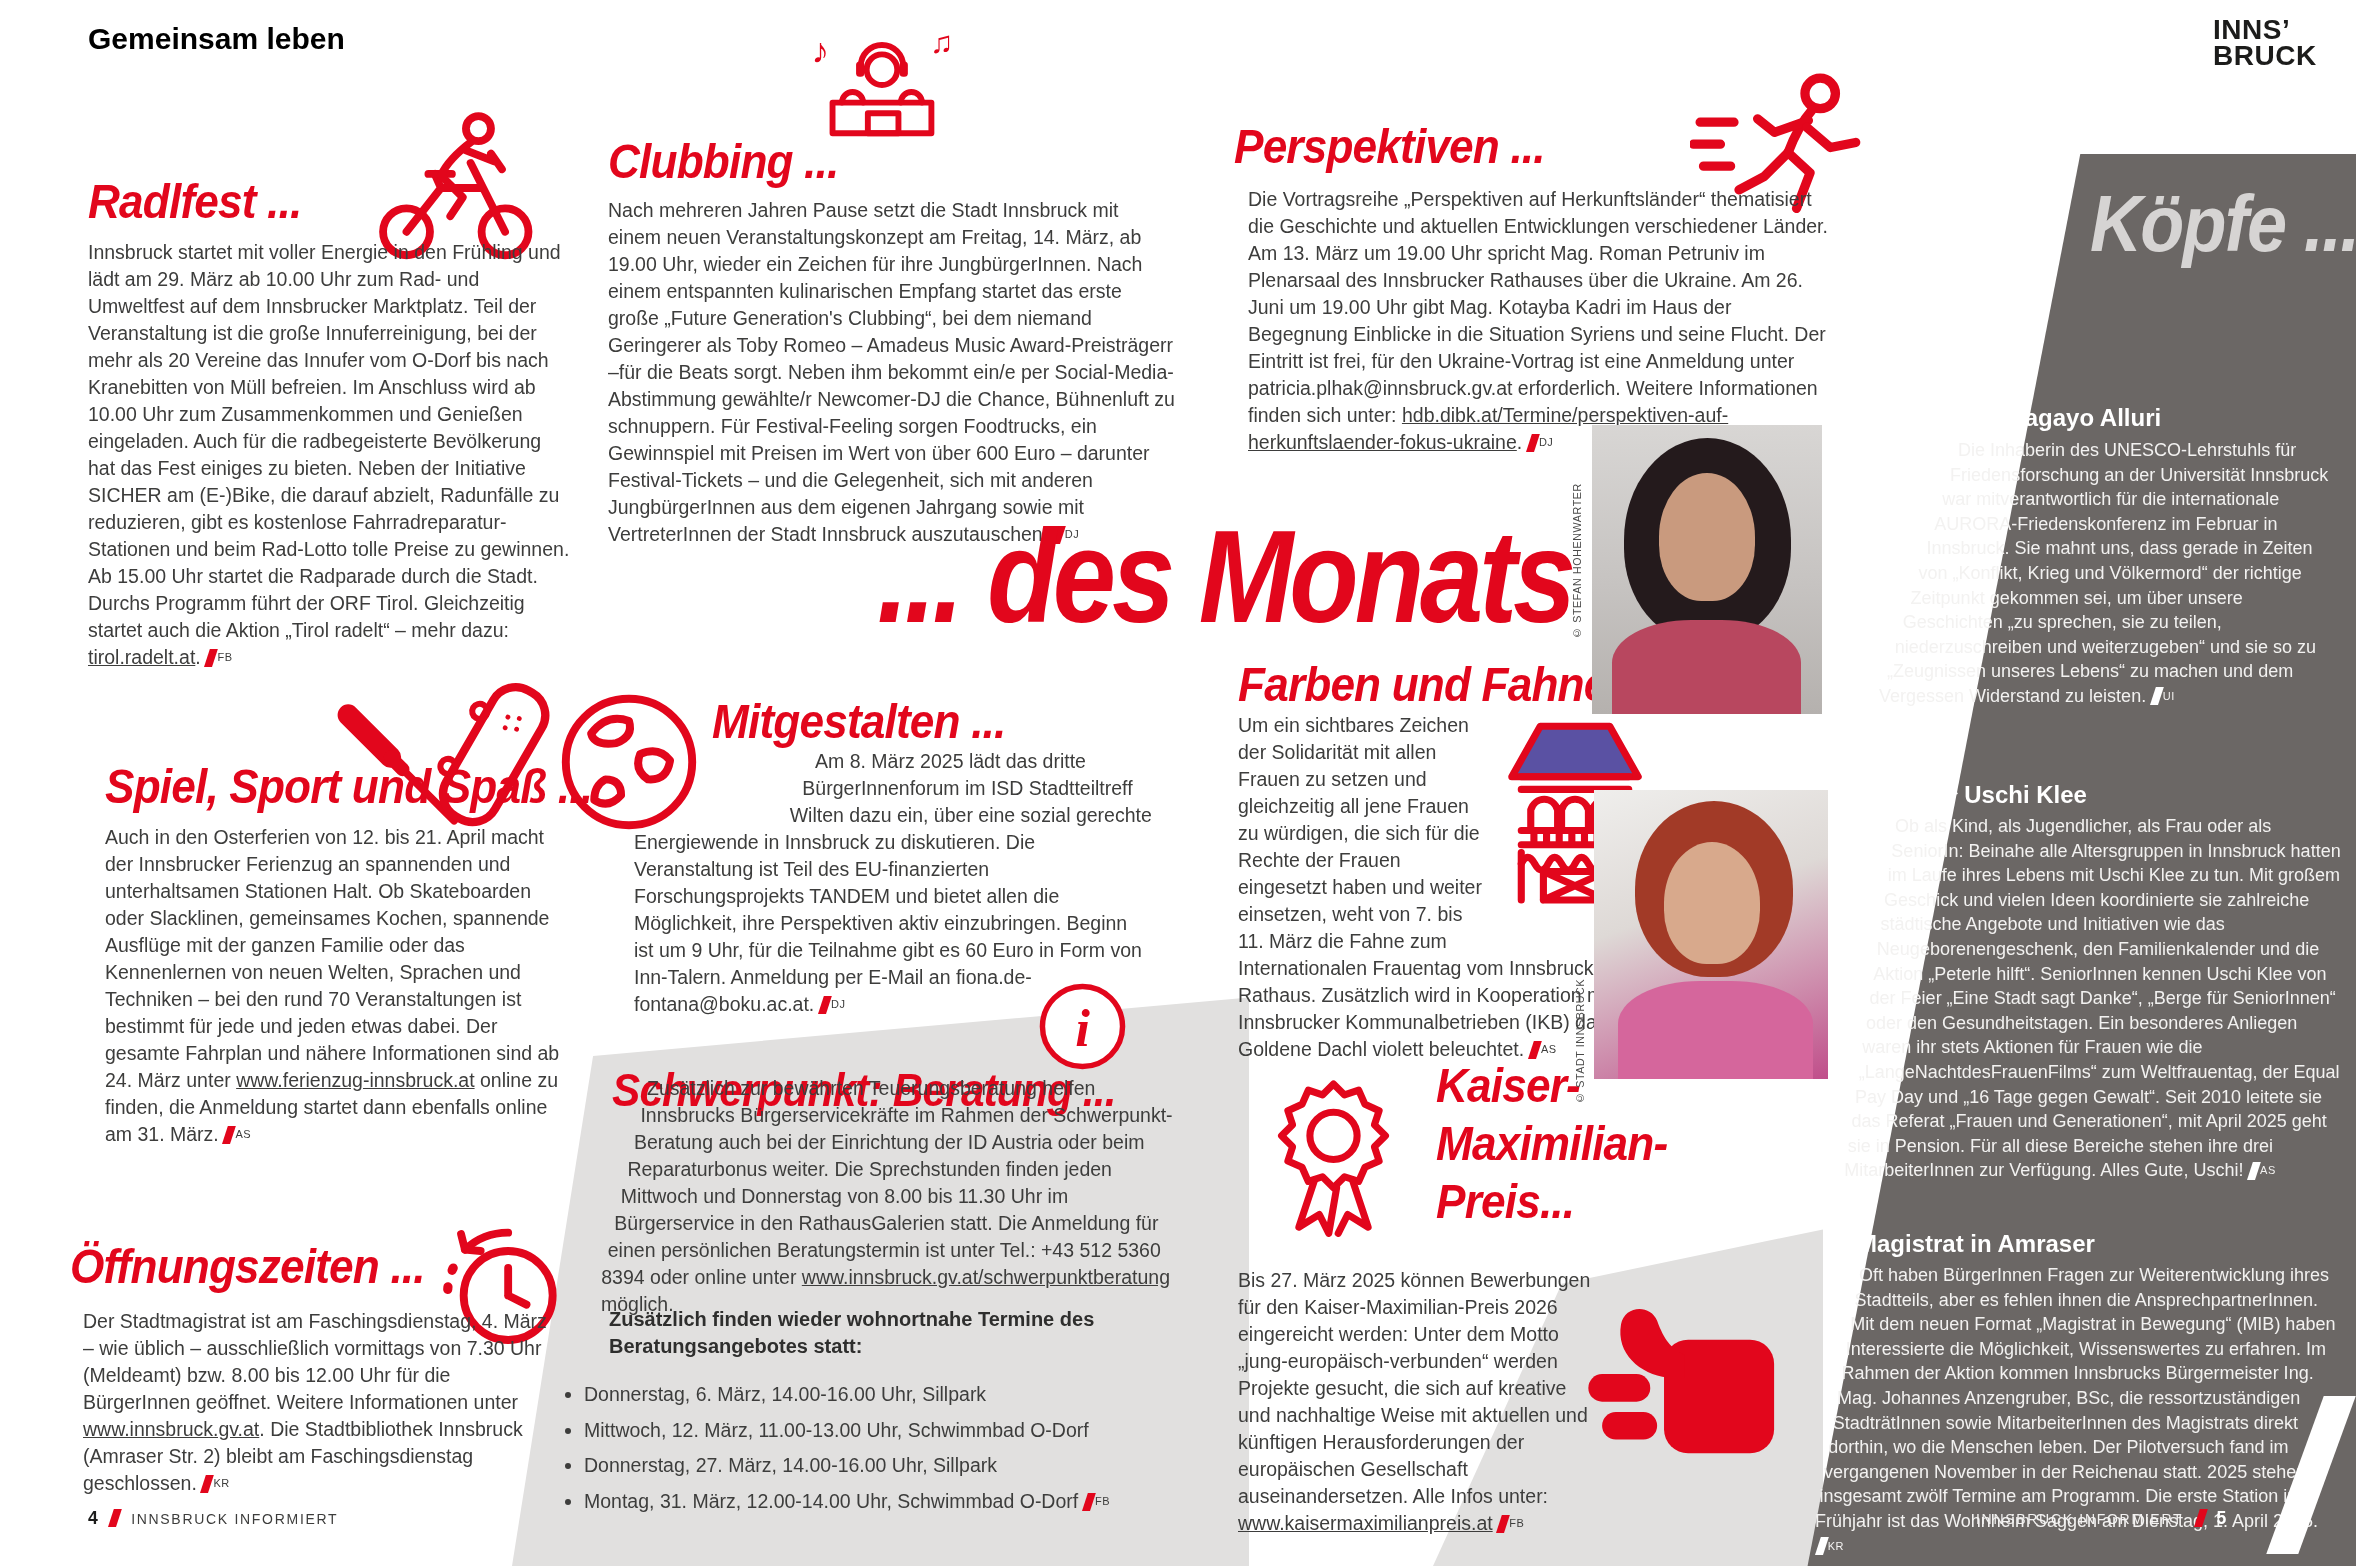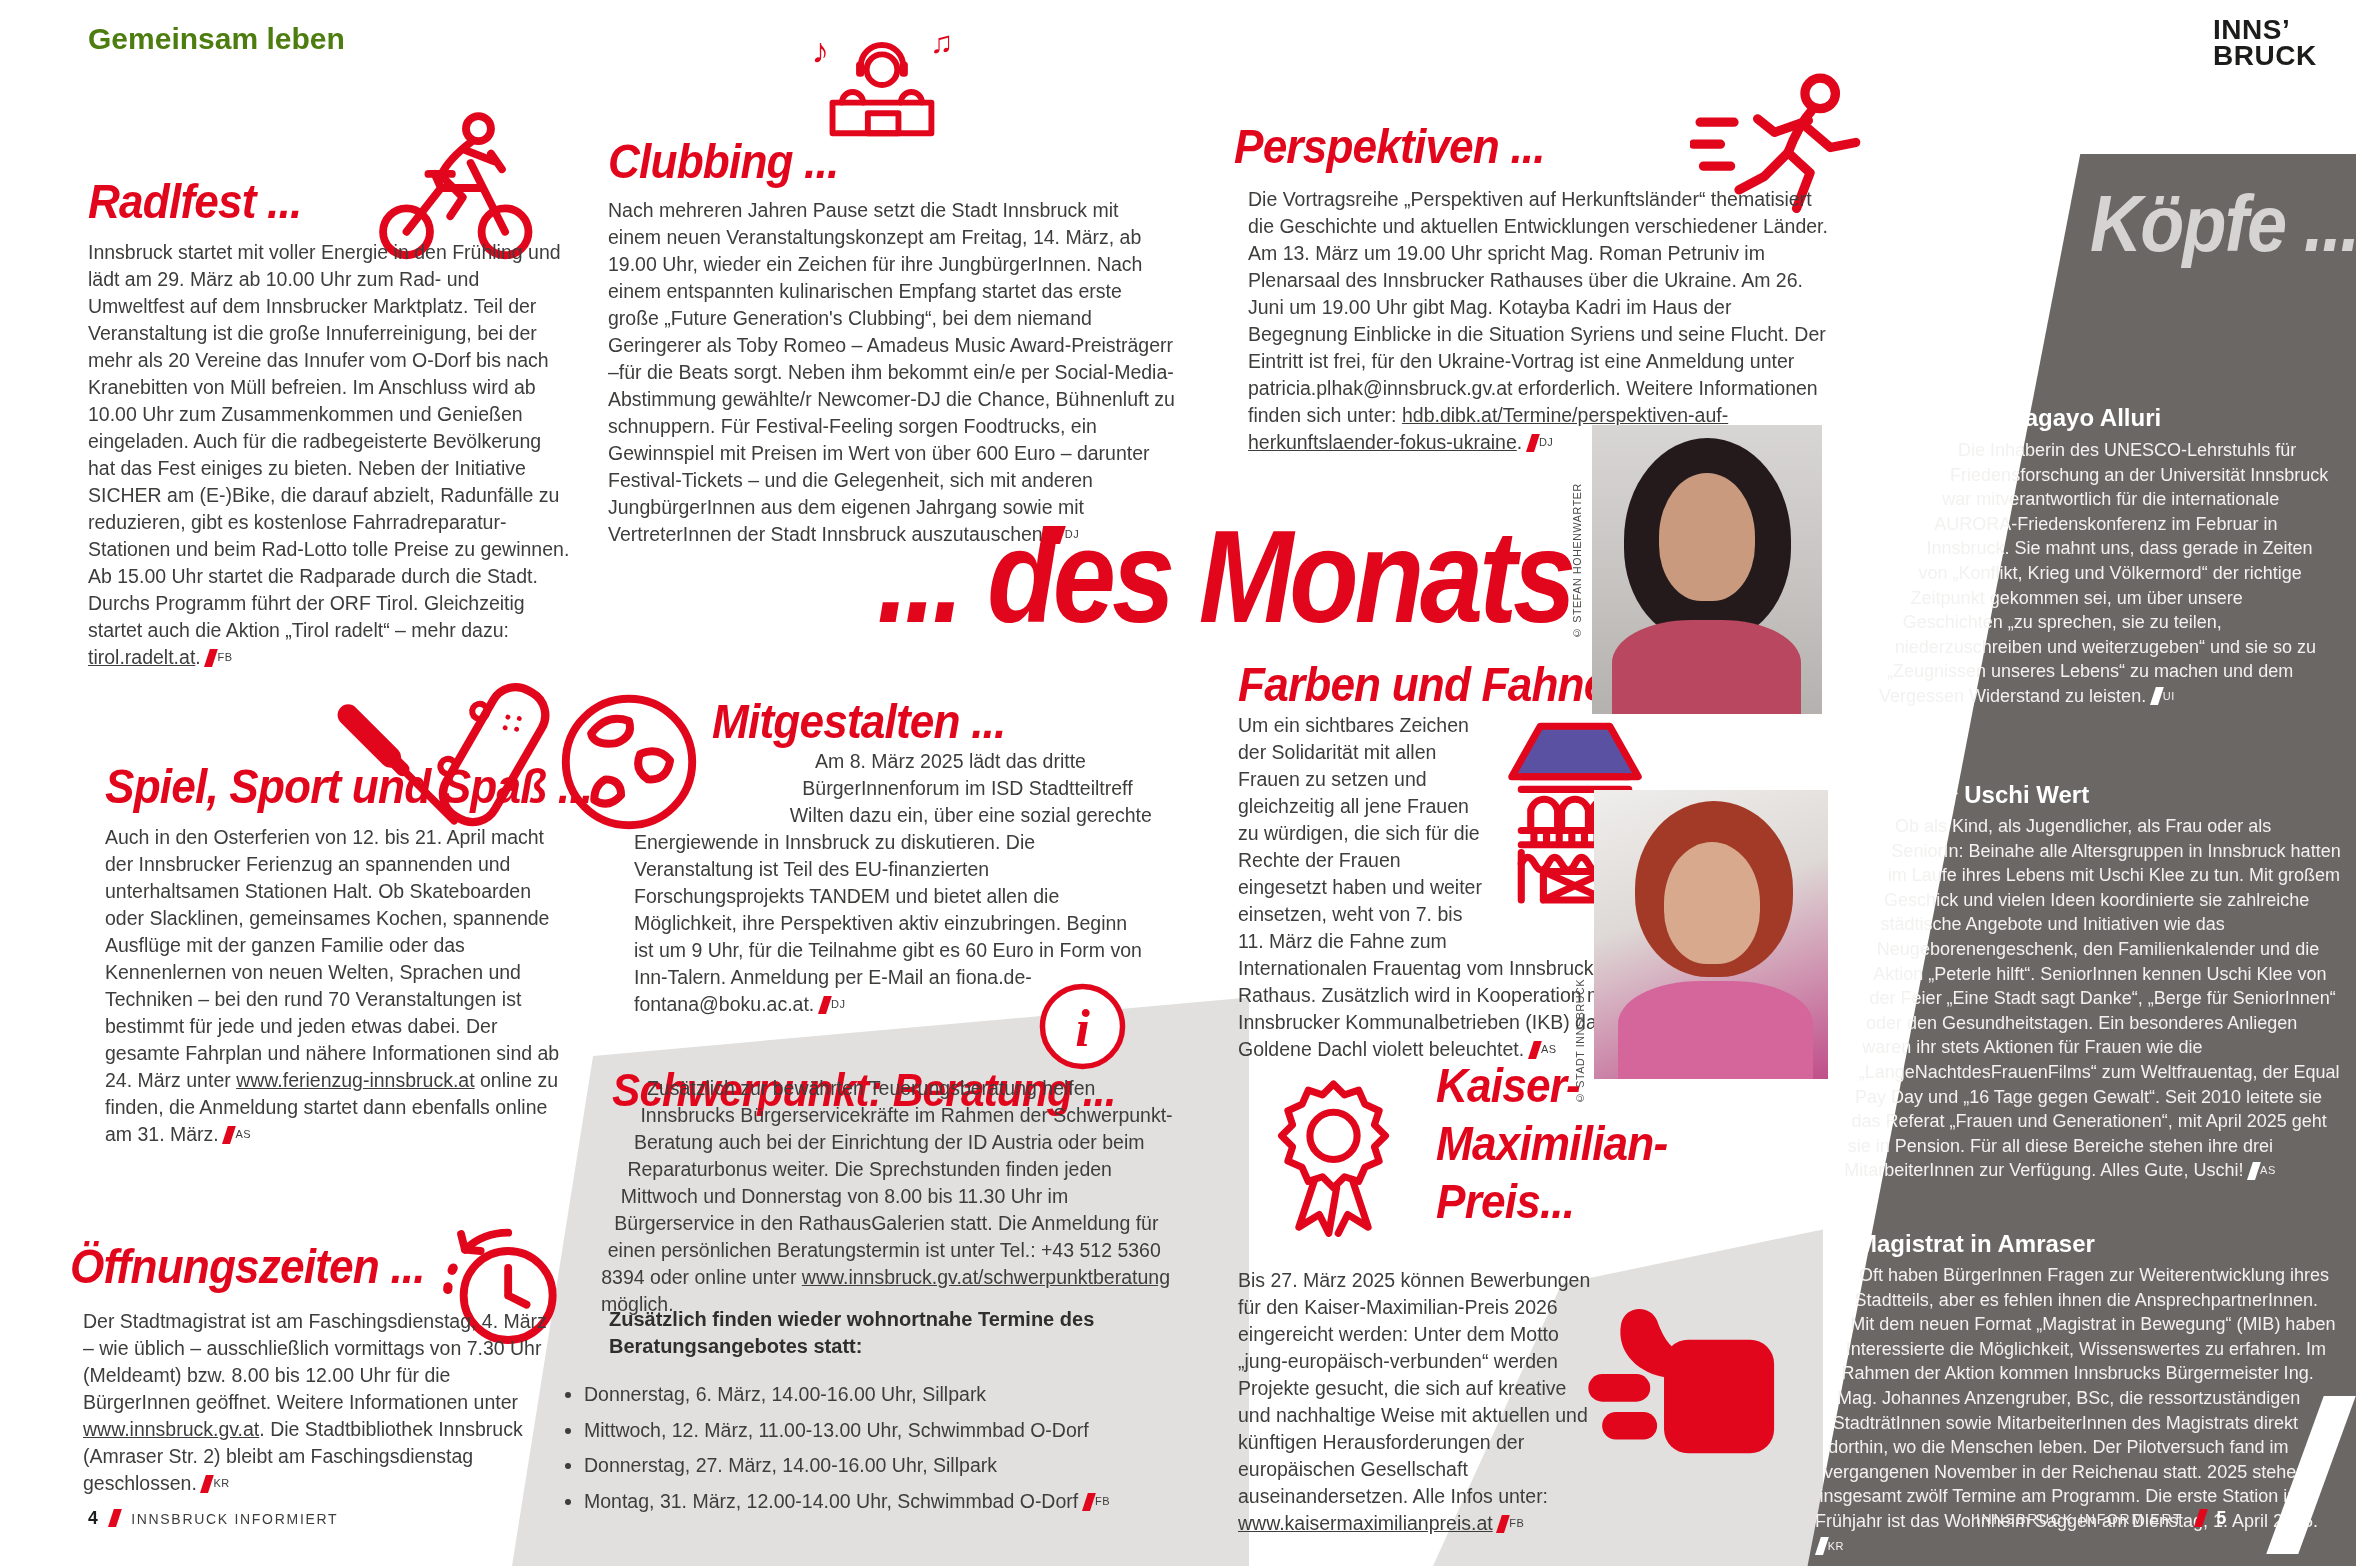--- a/index.html
+++ b/index.html
@@ -26,21 +26,21 @@
   .photo{position:absolute;overflow:hidden;z-index:4;}
   .footerlbl{font-size:14px;letter-spacing:1.7px;color:#3d3d3c;}
   .pgnum{font-size:17.6px;font-weight:bold;color:#1c1c1b;}
   .blist{margin:0;padding-left:24px;font-size:19.5px;line-height:32px;color:#3d3d3c;}
   .blist li{margin-bottom:3.7px;}
   svg{display:block;}
 </style>
 </head>
 <body>
 
-<div class="abs" style="left:88px;top:22px;font-size:30px;font-weight:bold;color:#4d7c0f;">Gemeinsam leben</div>
+<div class="abs" style="left:88px;top:22px;font-size:30px;font-weight:bold;color:#000000;">Gemeinsam leben</div>
 
 <div class="abs" style="left:2213px;top:16.7px;line-height:26px;font-size:28px;font-weight:800;color:#1c1c1b;letter-spacing:0.5px;">
   <div>INNS’</div>
   <div>BRUCK</div>
 </div>
 
 <div class="abs" style="left:512px;top:983px;width:737px;height:583px;background:#e1e0df;
      clip-path:polygon(11% 12.5%,100% 2.5%,100% 100%,0% 100%);z-index:0;"></div>
 
 <div class="abs" style="left:1433px;top:1226px;width:390px;height:340px;background:#e1e0df;
@@ -228,21 +228,21 @@
   <span>Die Inhaberin des UNESCO-Lehrstuhls für Friedensforschung an der Universität Innsbruck war mitverantwortlich für die internationale AURORA-Friedenskonferenz im Februar in Innsbruck. Sie mahnt uns, dass gerade in Zeiten von „Konflikt, Krieg und Völkermord“ der richtige Zeitpunkt gekommen sei, um über unsere Geschichten „zu sprechen, sie zu teilen, niederzuschreiben und weiterzugeben“ und sie so zu „Zeugnissen unseres Lebens“ zu machen und dem Vergessen Widerstand zu leisten.</span><span class="credit"><i class="cslash"></i><span class="cinit">UI</span></span>
 </div>
 
 <div class="wslash" style="left:1844px;top:785px;width:35px;height:160px;"></div>
 <div class="photo" style="left:1594px;top:790px;width:234px;height:289px;background:linear-gradient(160deg,#efeeec 0%,#ded9d6 40%,#c04e8a 100%);">
   <div style="position:absolute;left:41px;top:11px;width:158px;height:176px;border-radius:52% 52% 48% 48%;background:#a23a27;"></div>
   <div style="position:absolute;left:70px;top:52px;width:96px;height:122px;border-radius:50% 50% 44% 44%;background:#d8a98c;"></div>
   <div style="position:absolute;left:24px;top:191px;width:195px;height:102px;border-radius:42% 42% 0 0;background:#d5669c;"></div>
 </div>
 <div class="vcredit" style="left:1574px;top:928px;height:176px;">© STADT INNSBRUCK</div>
-<div class="abs darkname" style="left:1894px;top:781px;z-index:3;">Mag.ª Uschi Wert</div>
+<div class="abs darkname" style="left:1894px;top:781px;z-index:3;">Mag.ª Uschi Klee</div>
 <div class="abs darktext dark" style="left:1841px;top:814px;width:501px;z-index:3;">
   <div class="rag" style="width:54px;height:366px;"></div>
   <span>Ob als Kind, als Jugendlicher, als Frau oder als SeniorIn: Beinahe alle Altersgruppen in Innsbruck hatten im Laufe ihres Lebens mit Uschi Klee zu tun. Mit großem Geschick und vielen Ideen koordinierte sie zahlreiche städtische Angebote und Initiativen wie das Neugeborenengeschenk, den Familienkalender und die Aktion „Peterle hilft“. SeniorInnen kennen Uschi Klee von der Feier „Eine Stadt sagt Danke“, „Berge für SeniorInnen“ oder den Gesundheitstagen. Ein besonderes Anliegen waren ihr stets Aktionen für Frauen wie die „LangeNachtdesFrauenFilms“ zum Weltfrauentag, der Equal Pay Day und „16 Tage gegen Gewalt“. Seit 2010 leitete sie das Referat „Frauen und Generationen“, mit April 2025 geht sie in Pension. Für all diese Bereiche stehen ihre drei MitarbeiterInnen zur Verfügung. Alles Gute, Uschi!</span><span class="credit"><i class="cslash"></i><span class="cinit">AS</span></span>
 </div>
 
 <div class="abs darkname" style="left:1857px;top:1230px;z-index:3;">Magistrat in Amraser</div>
 <div class="abs darktext dark" style="left:1811px;top:1263px;width:531px;z-index:3;">
   <div class="rag" style="width:48px;height:269px;"></div>
   <span>Oft haben BürgerInnen Fragen zur Weiterentwicklung ihres Stadtteils, aber es fehlen ihnen die AnsprechpartnerInnen. Mit dem neuen Format „Magistrat in Bewegung“ (MIB) haben Interessierte die Möglichkeit, Wissenswertes zu erfahren. Im Rahmen der Aktion kommen Innsbrucks Bürgermeister Ing. Mag. Johannes Anzengruber, BSc, die ressortzuständigen StadträtInnen sowie MitarbeiterInnen des Magistrats direkt dorthin, wo die Menschen leben. Der Pilotversuch fand im vergangenen November in der Reichenau statt. 2025 stehen insgesamt zwölf Termine am Programm. Die erste Station im Frühjahr ist das Wohnheim Saggen am Dienstag, 1. April 2025.</span><span class="credit"><i class="cslash"></i><span class="cinit">KR</span></span>
 </div>

